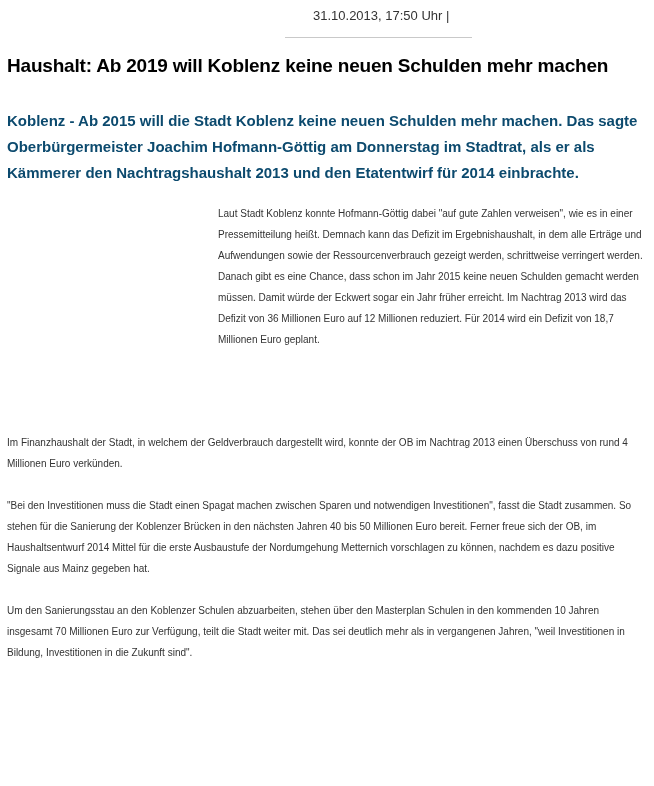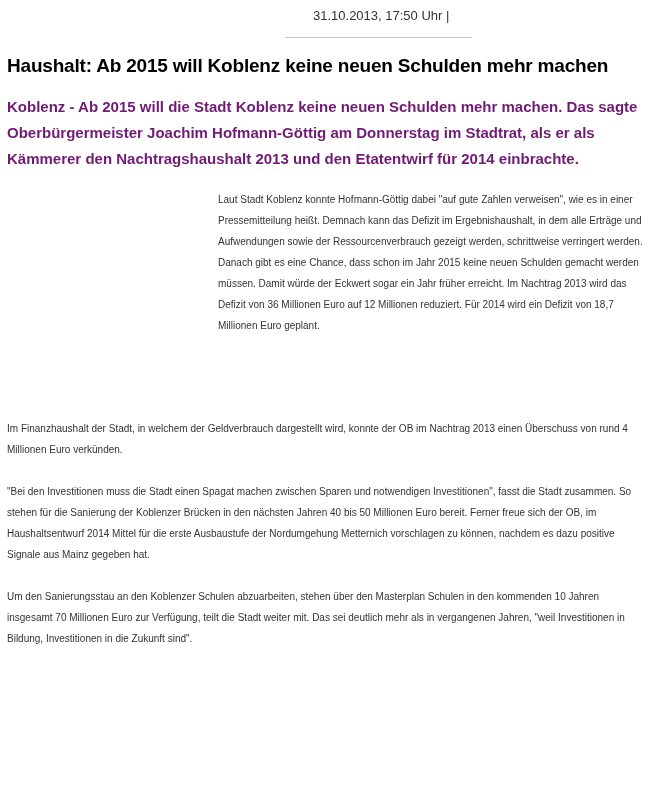--- a/index.html
+++ b/index.html
@@ -32,25 +32,25 @@
   }
   h1.headline {
     margin-top: 16px;
     font-size: 19px;
     line-height: 24px;
     font-weight: bold;
     color: #000000;
     letter-spacing: -0.2px;
   }
   p.lead {
-    margin-top: 16px;
+    margin-top: 30px;
     font-size: 15px;
     line-height: 26px;
     font-weight: bold;
-    color: #701a75;
+    color: #0c4a6e;
     width: 641px;
   }
   .body-copy {
     font-size: 10px;
     line-height: 21px;
     color: #333333;
   }
   .para-first {
     margin-top: 17px;
   }
@@ -67,21 +67,21 @@
 </style>
 </head>
 <body>
 
 <div class="page">
 
   <div class="date-line">31.10.2013, 17:50 Uhr |</div>
 
   <div class="date-divider"></div>
 
-  <h1 class="headline">Haushalt: Ab 2015 will Koblenz keine neuen Schulden mehr machen</h1>
+  <h1 class="headline">Haushalt: Ab 2019 will Koblenz keine neuen Schulden mehr machen</h1>
 
   <p class="lead">Koblenz - Ab 2015 will die Stadt Koblenz keine neuen Schulden mehr machen. Das sagte Oberbürgermeister Joachim Hofmann-Göttig am Donnerstag im Stadtrat, als er als Kämmerer den Nachtragshaushalt 2013 und den Etatentwirf für 2014 einbrachte.</p>
 
   <div class="body-copy para-first">
     <div class="img-float-placeholder"></div>
     <p>Laut Stadt Koblenz konnte Hofmann-Göttig dabei "auf gute Zahlen verweisen", wie es in einer Pressemitteilung heißt. Demnach kann das Defizit im Ergebnishaushalt, in dem alle Erträge und Aufwendungen sowie der Ressourcenverbrauch gezeigt werden, schrittweise verringert werden. Danach gibt es eine Chance, dass schon im Jahr 2015 keine neuen Schulden gemacht werden müssen. Damit würde der Eckwert sogar ein Jahr früher erreicht. Im Nachtrag 2013 wird das Defizit von 36 Millionen Euro auf 12 Millionen reduziert. Für 2014 wird ein Defizit von 18,7 Millionen Euro geplant.</p>
     <div class="clear"></div>
   </div>
 
   <p class="body-copy para">Im Finanzhaushalt der Stadt, in welchem der Geldverbrauch dargestellt wird, konnte der OB im Nachtrag 2013 einen Überschuss von rund 4 Millionen Euro verkünden.</p>

